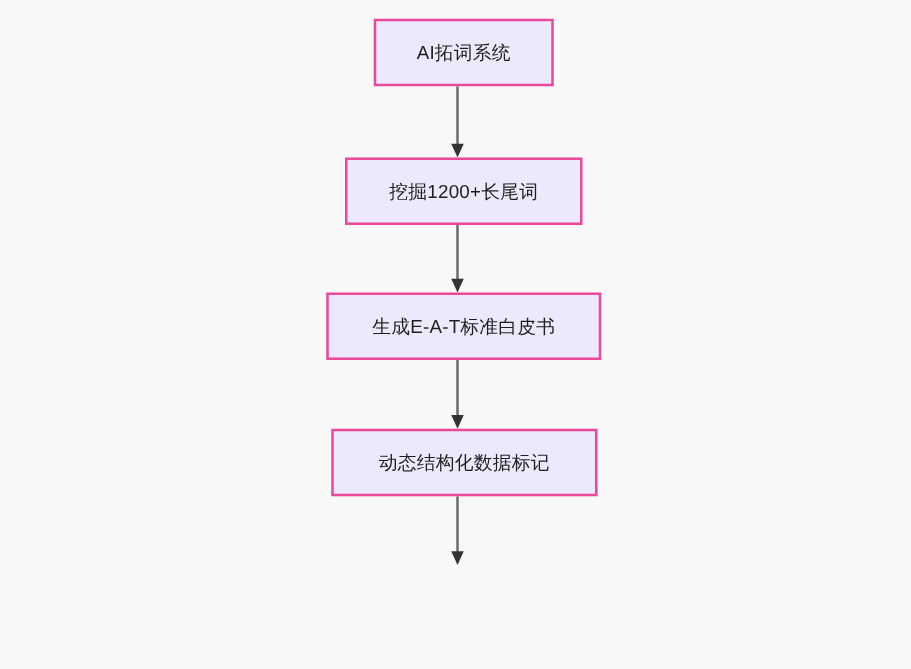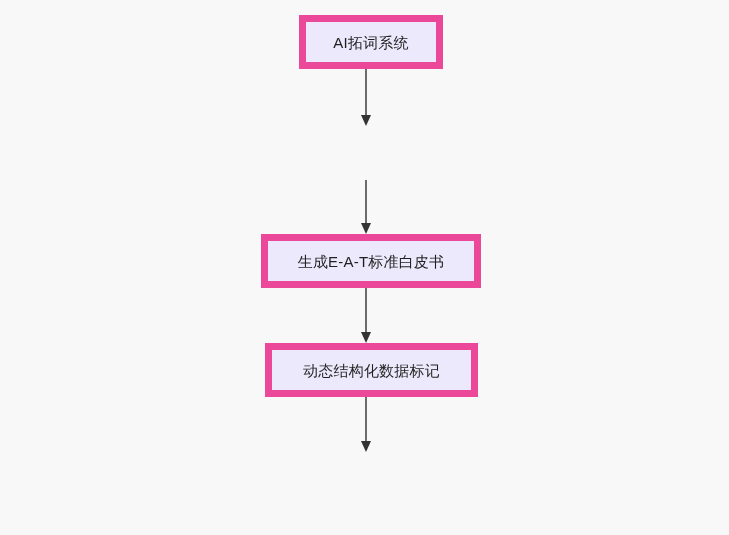--- a/index.html
+++ b/index.html
@@ -15,21 +15,21 @@
   }
   #flowchart-canvas {
     position: relative;
     width: 729px;
     height: 535px;
   }
   .node {
     position: absolute;
     box-sizing: border-box;
     background: #ece9fc;
-    border: 7px solid #ec4899;
+    border: 2px solid #ec4899;
     display: flex;
     align-items: center;
     justify-content: center;
     color: #1f1f1f;
     font-size: 15px;
     line-height: 1;
     letter-spacing: 0.2px;
     white-space: nowrap;
   }
   .node-label {
@@ -74,20 +74,23 @@
     <svg width="20" height="55" viewBox="0 0 20 55" xmlns="http://www.w3.org/2000/svg">
       <line x1="10" y1="0" x2="10" y2="46" stroke="#6b6b6b" stroke-width="2"></line>
       <polygon points="10,55 5,44 15,44" fill="#333333"></polygon>
     </svg>
   </div>
 
   <div class="node" style="left:299px; top:15px; width:144px; height:54px;">
     <span class="node-label">AI拓词系统</span>
   </div>
 
+  <div class="node" style="left:276px; top:126px; width:190px; height:54px;">
+    <span class="node-label">挖掘1200+长尾词</span>
+  </div>
 
   <div class="node" style="left:261px; top:234px; width:220px; height:54px;">
     <span class="node-label">生成E-A-T标准白皮书</span>
   </div>
 
   <div class="node" style="left:265px; top:343px; width:213px; height:54px;">
     <span class="node-label">动态结构化数据标记</span>
   </div>
 
 

